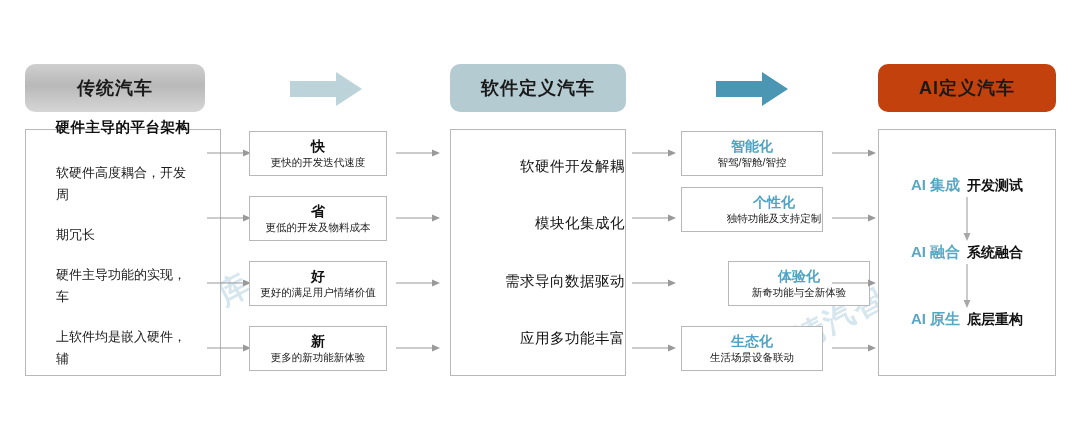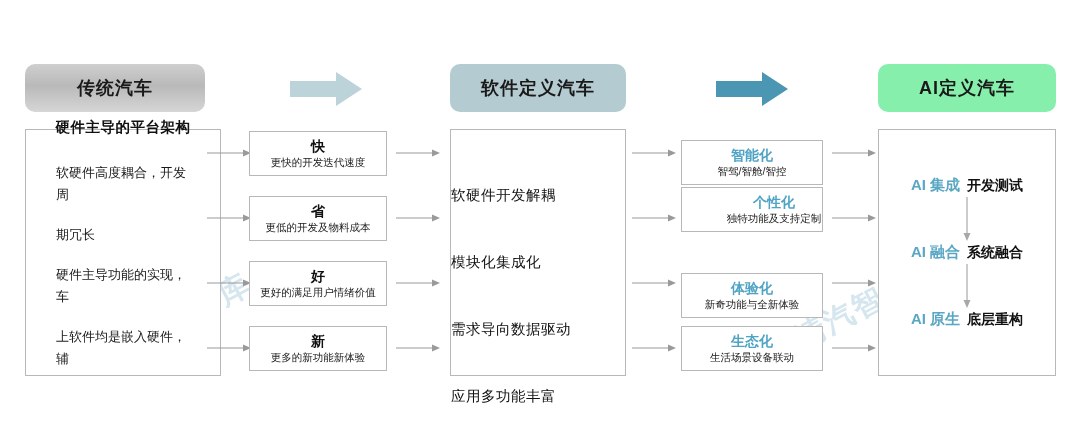--- a/index.html
+++ b/index.html
@@ -53,21 +53,21 @@
   .pill-gray {
     left: 25px; top: 64px; width: 180px;
     background: linear-gradient(180deg, #cfcfcf 0%, #b9b9b9 45%, #d6d6d6 100%);
   }
   .pill-bluegray {
     left: 450px; top: 64px; width: 176px;
     background: #b5cbd2;
   }
   .pill-teal {
     left: 878px; top: 64px; width: 178px;
-    background: #86efac;
+    background: #c2410c;
   }
 
   
   .bigarrow {
     position: absolute;
     top: 72px;
     width: 72px;
     height: 34px;
   }
   .bigarrow svg { display: block; }
@@ -132,23 +132,22 @@
 
   
   .panel-c3 {
     left: 450px; top: 129px; width: 176px; height: 247px;
     display: flex; flex-direction: column; justify-content: space-around;
     padding: 8px 0;
   }
   .c3-item {
     font-size: 14.5px;
     color: #111;
-    text-align: left;
+    text-align: right;
     letter-spacing: .5px;
-    margin-top: 48px;
   }
 
   
   .smallbox4 {
     position: absolute;
     left: 681px;
     width: 142px;
     height: 45px;
     border: 1px solid #b8b8b8;
     background: #fff;
@@ -345,29 +344,29 @@
         <path d="M36,1.5 L44,5 L36,8.5 Z" fill="#9a9a9a"></path>
       </svg>
   </div>
   <div class="conn" style="left:632px; top:343px;">
     <svg width="44" height="10" viewBox="0 0 44 10">
         <path d="M0,5 L36,5" stroke="#9a9a9a" stroke-width="1.2" fill="none"></path>
         <path d="M36,1.5 L44,5 L36,8.5 Z" fill="#9a9a9a"></path>
       </svg>
   </div>
 
-  <div class="smallbox4" style="top:140px;">
+  <div class="smallbox4" style="top:131px;">
     <div class="sb4-title">智能化</div>
     <div class="sb4-sub">智驾/智舱/智控</div>
   </div>
   <div class="smallbox4" style="top:187px;padding-left:44px;">
     <div class="sb4-title">个性化</div>
     <div class="sb4-sub">独特功能及支持定制</div>
   </div>
-  <div class="smallbox4" style="top:273px;">
+  <div class="smallbox4" style="top:261px;margin-left:47px;">
     <div class="sb4-title">体验化</div>
     <div class="sb4-sub">新奇功能与全新体验</div>
   </div>
   <div class="smallbox4" style="top:326px;align-items:center;">
     <div class="sb4-title">生态化</div>
     <div class="sb4-sub">生活场景设备联动</div>
   </div>
 
   <div class="conn" style="left:832px; top:148px;">
     <svg width="44" height="10" viewBox="0 0 44 10">

